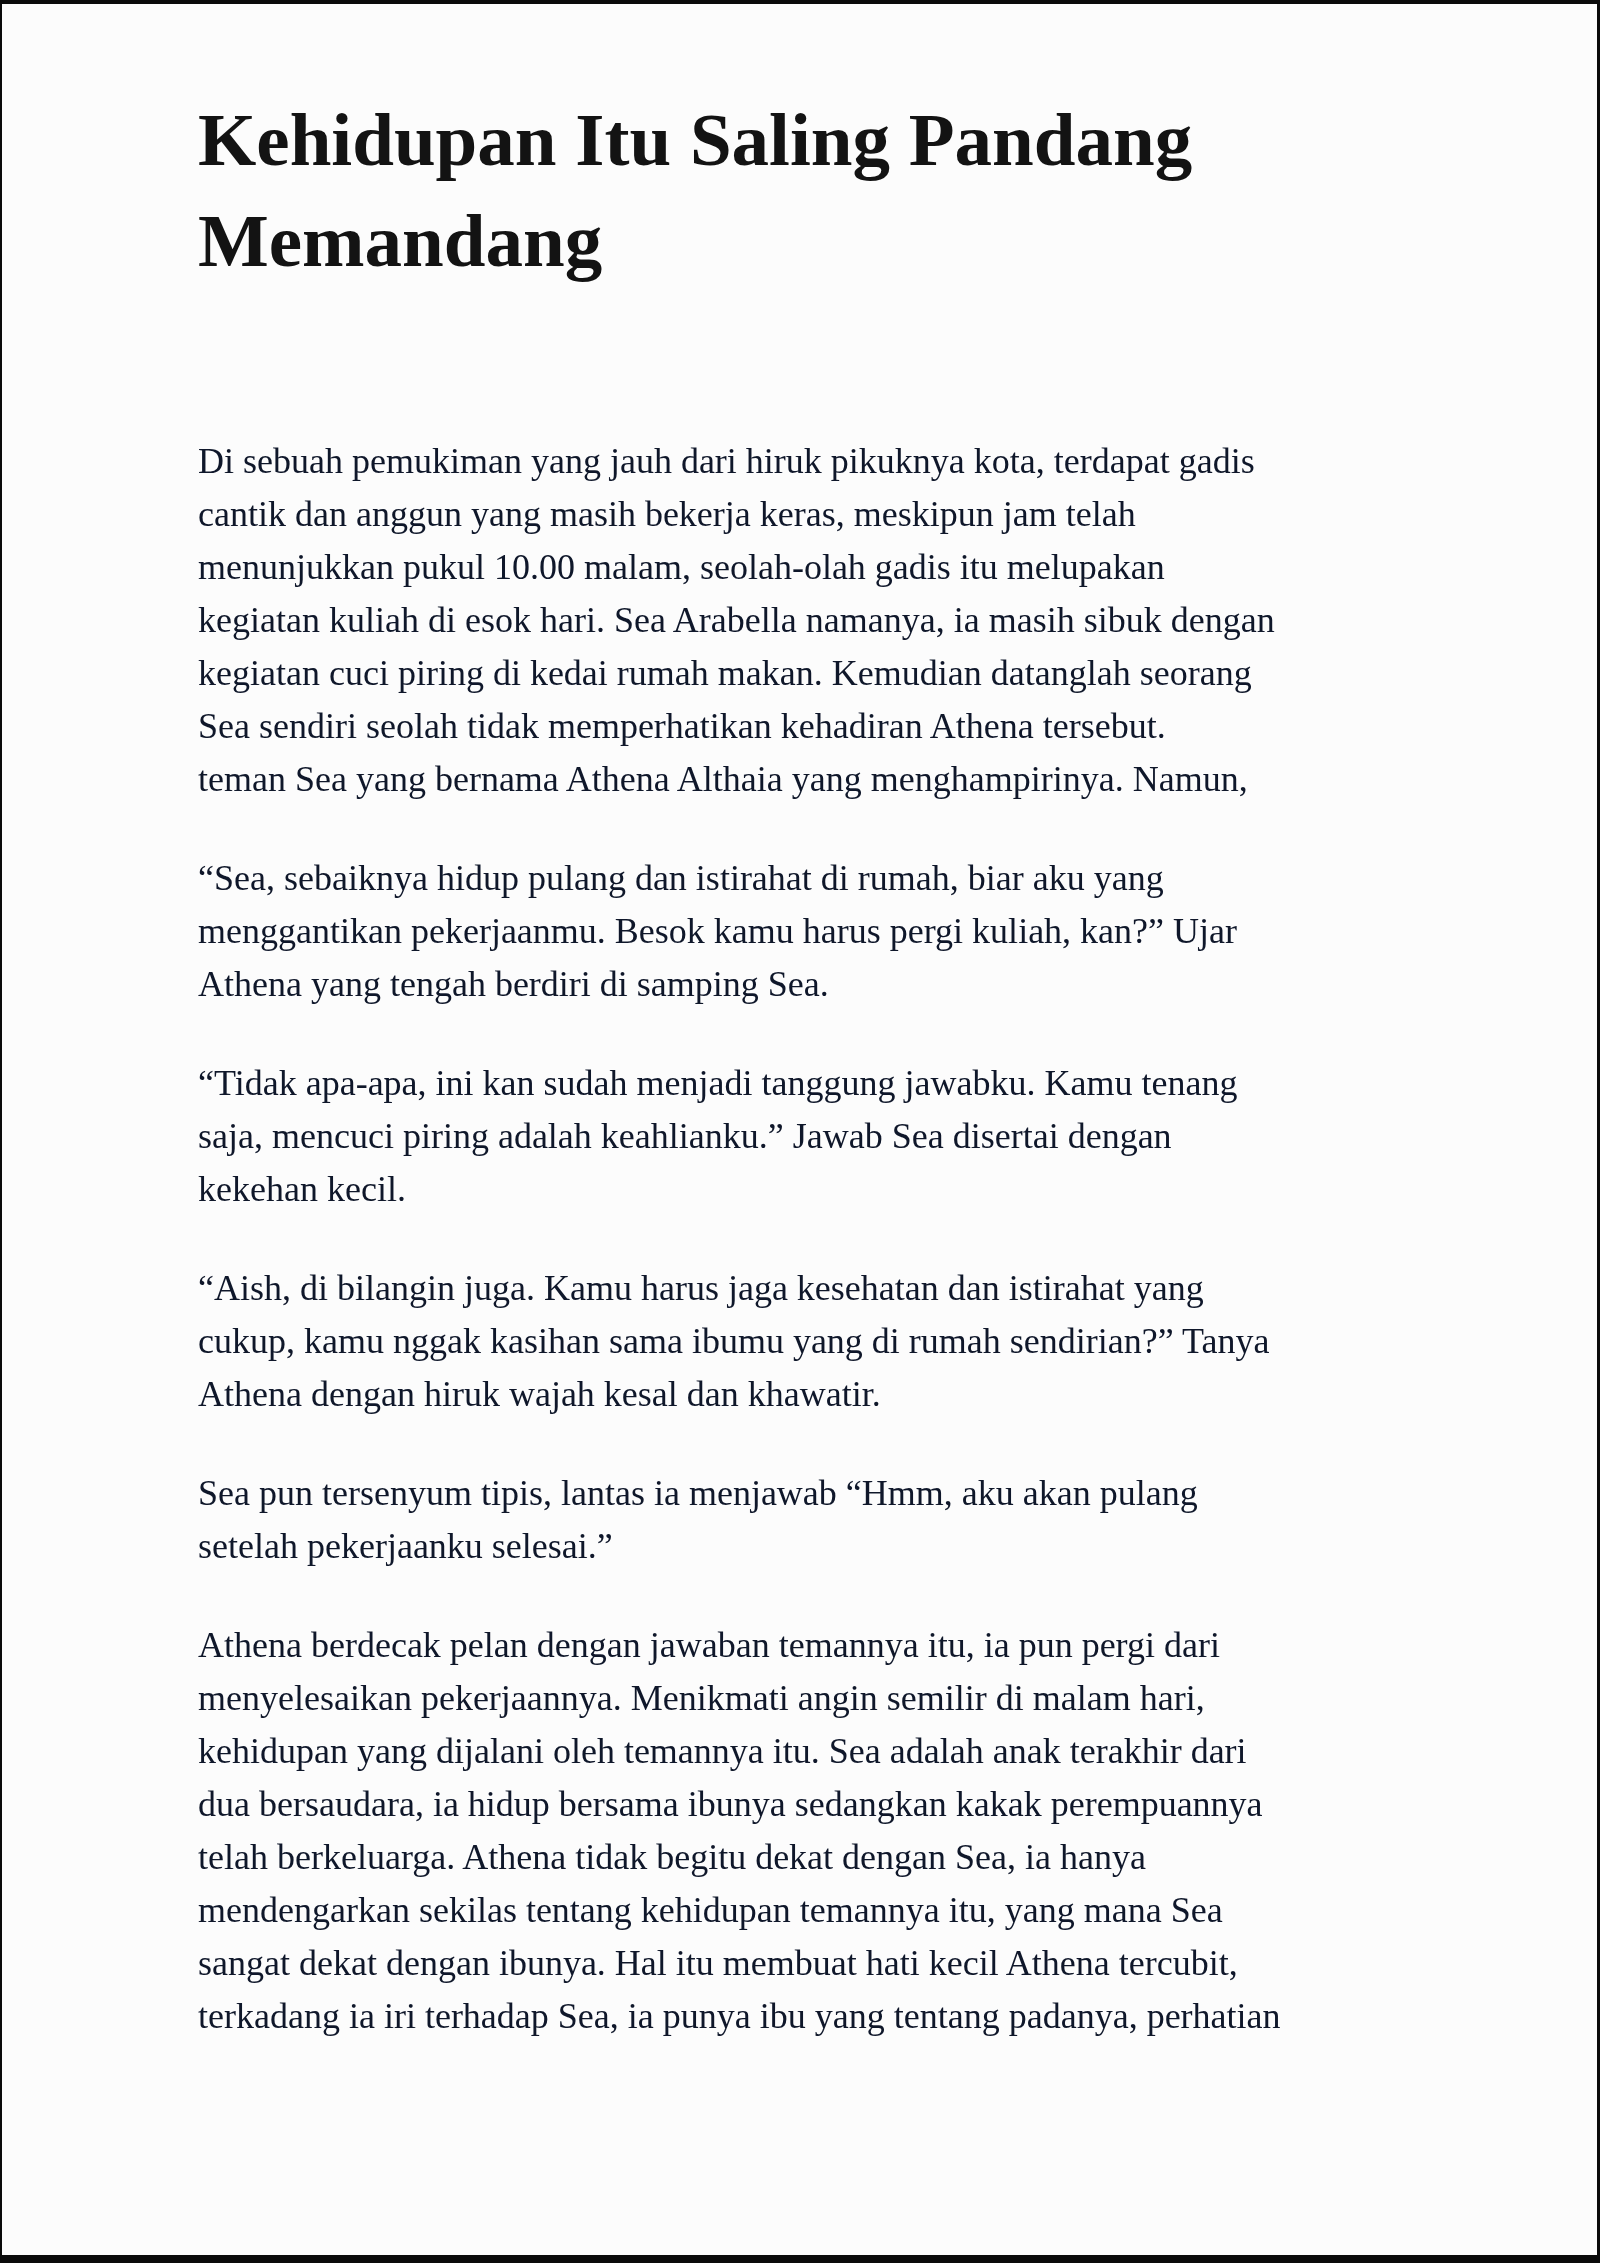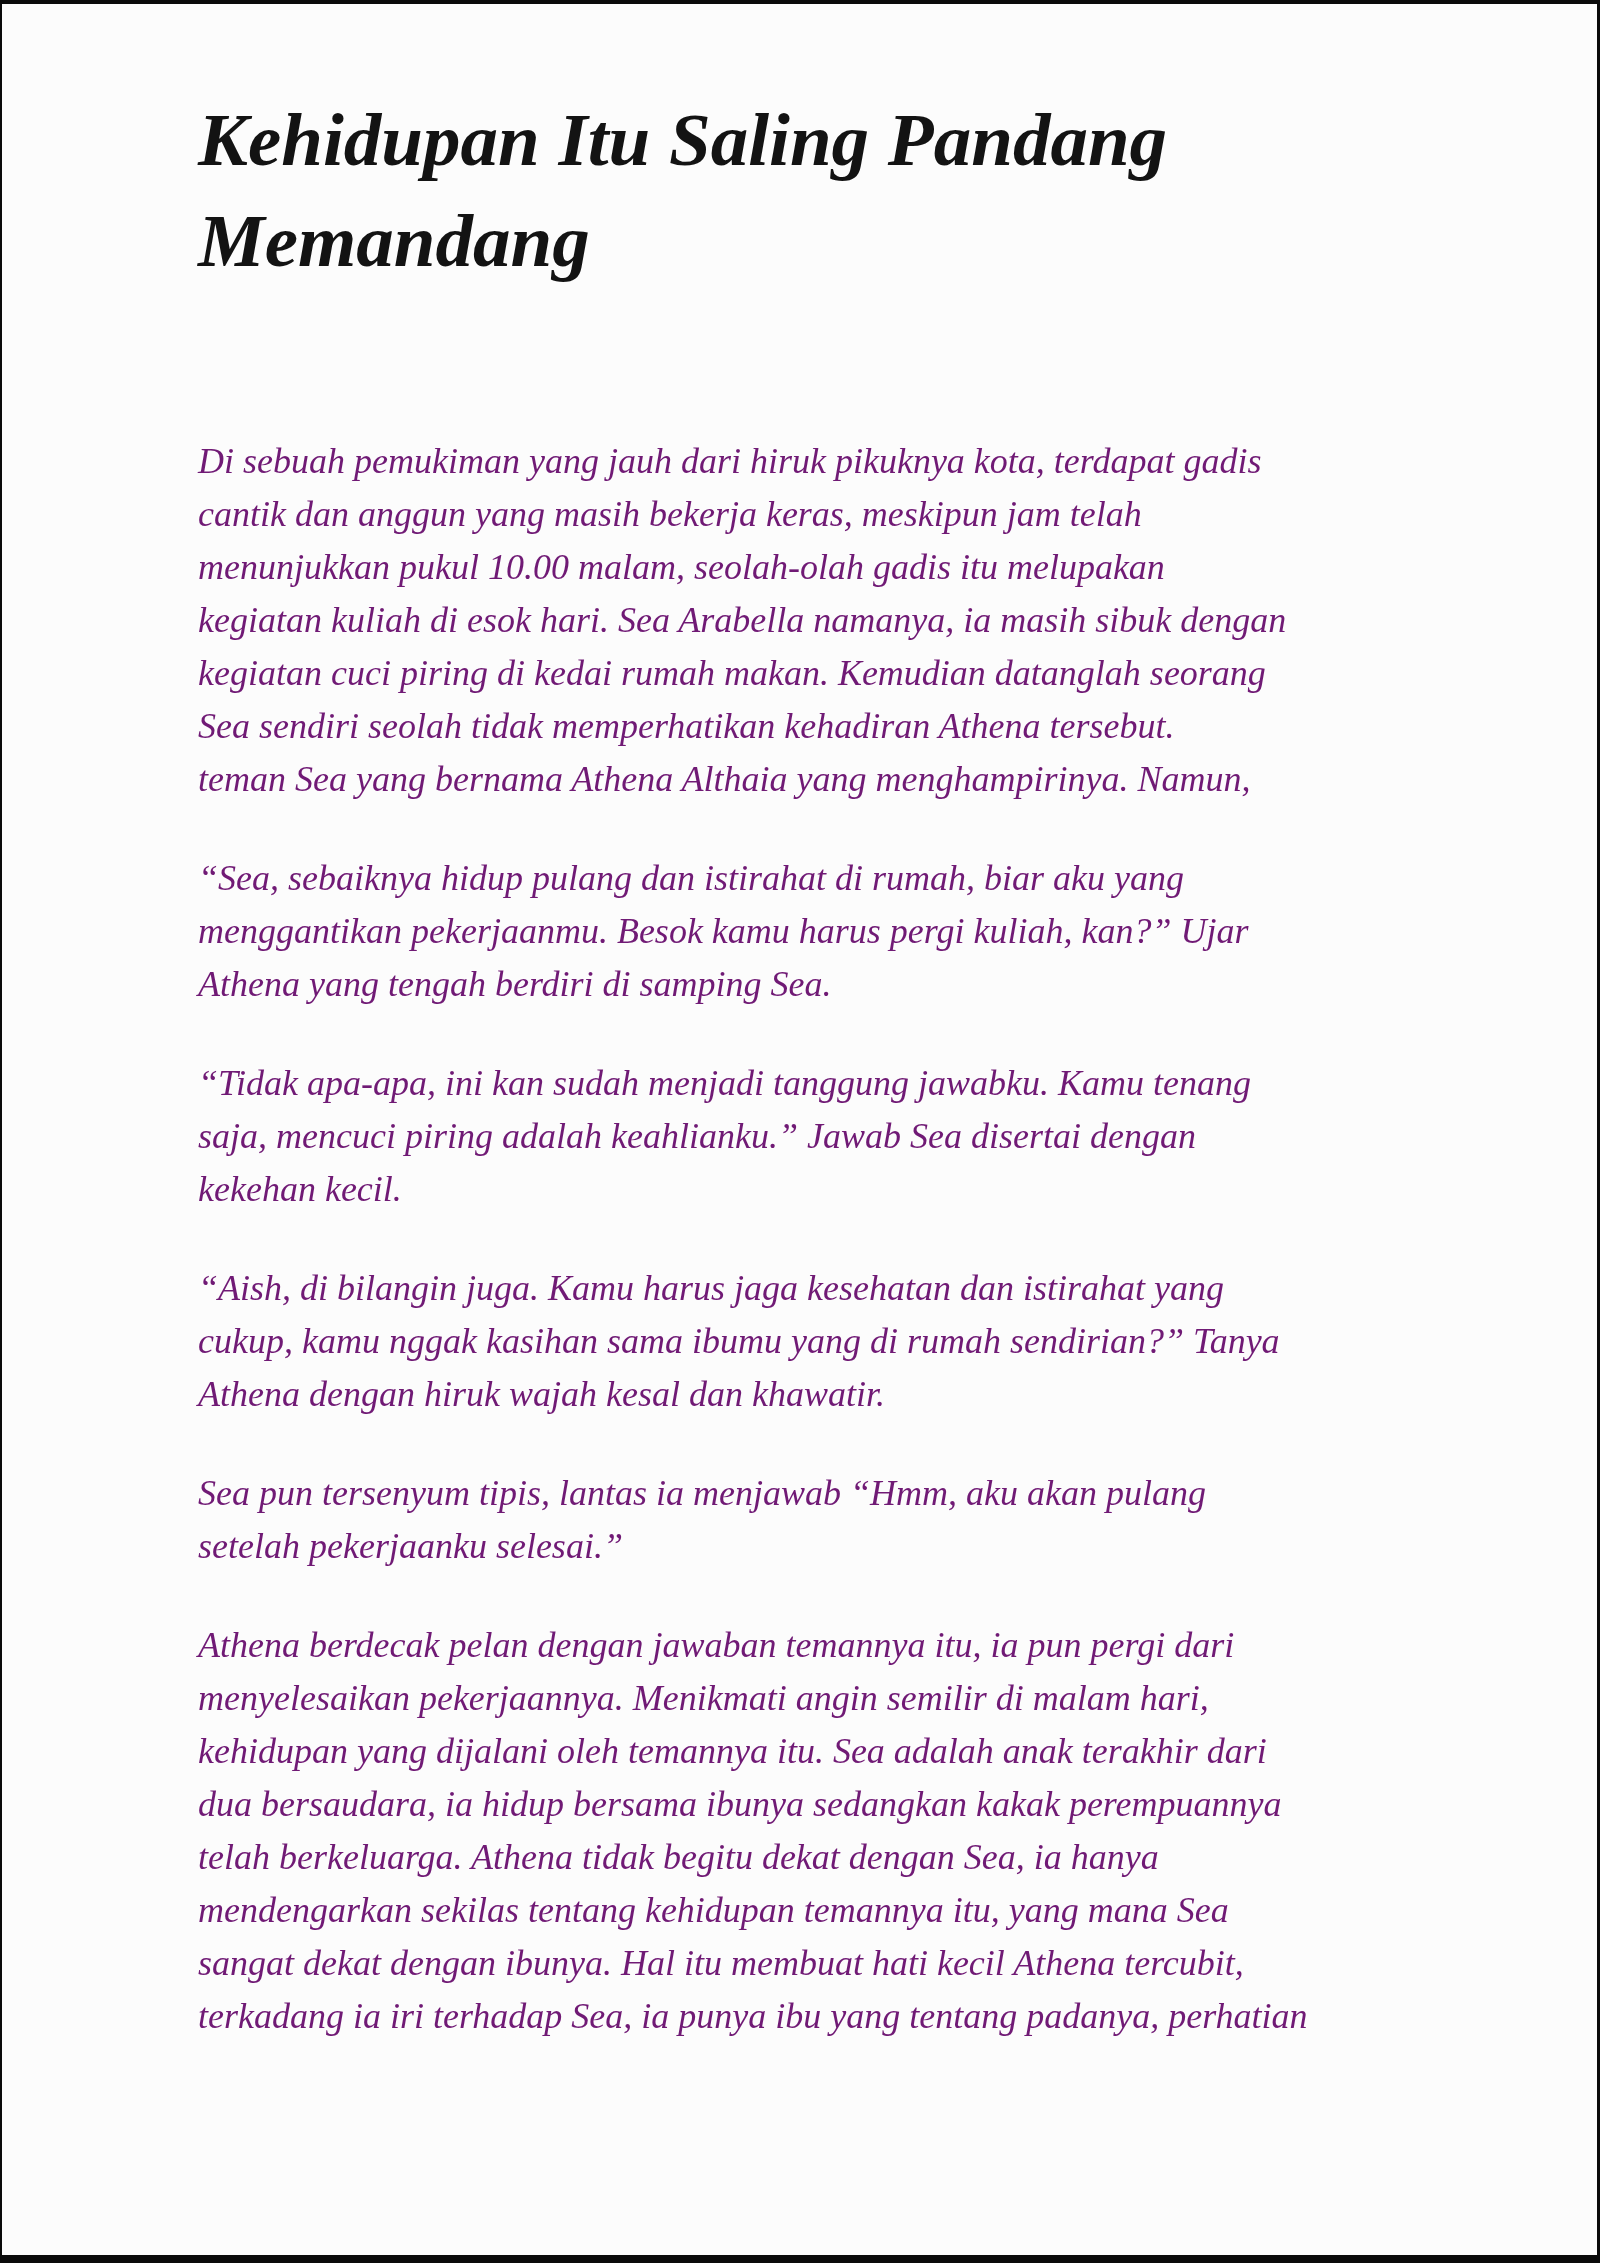--- a/index.html
+++ b/index.html
@@ -16,36 +16,35 @@
     border-top: 4px solid #0a0a0a;
     border-left: 2px solid #0a0a0a;
     border-right: 3px solid #0a0a0a;
     border-bottom: 8px solid #0a0a0a;
     overflow: hidden;
     font-family: "Liberation Serif", "DejaVu Serif", serif;
   }
   .content {
     box-sizing: border-box;
     padding: 85px 160px 0 196px;
-    font-style: italic;
   }
   .doc-title {
     font-size: 75px;
     line-height: 101px;
     font-weight: 700;
     color: #131313;
     letter-spacing: 0px;
     margin: 0 0 144px 0;
   }
   .title-line {
     display: block;
     white-space: pre;
   }
   .doc-body {
-    color: #701a75;
+    color: #0f172a;
   }
   .para {
     margin: 0 0 46px 0;
     font-size: 36px;
     line-height: 53px;
     font-weight: 400;
   }
   .line {
     display: block;
     white-space: pre;

